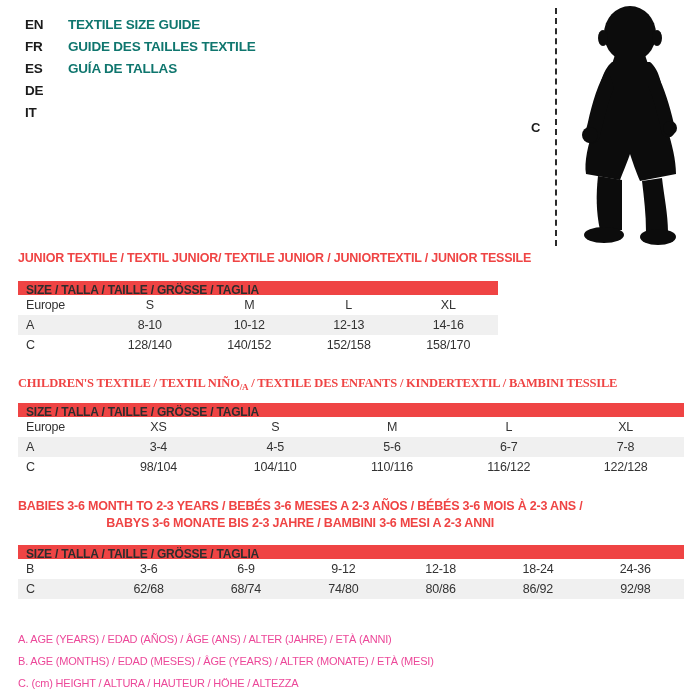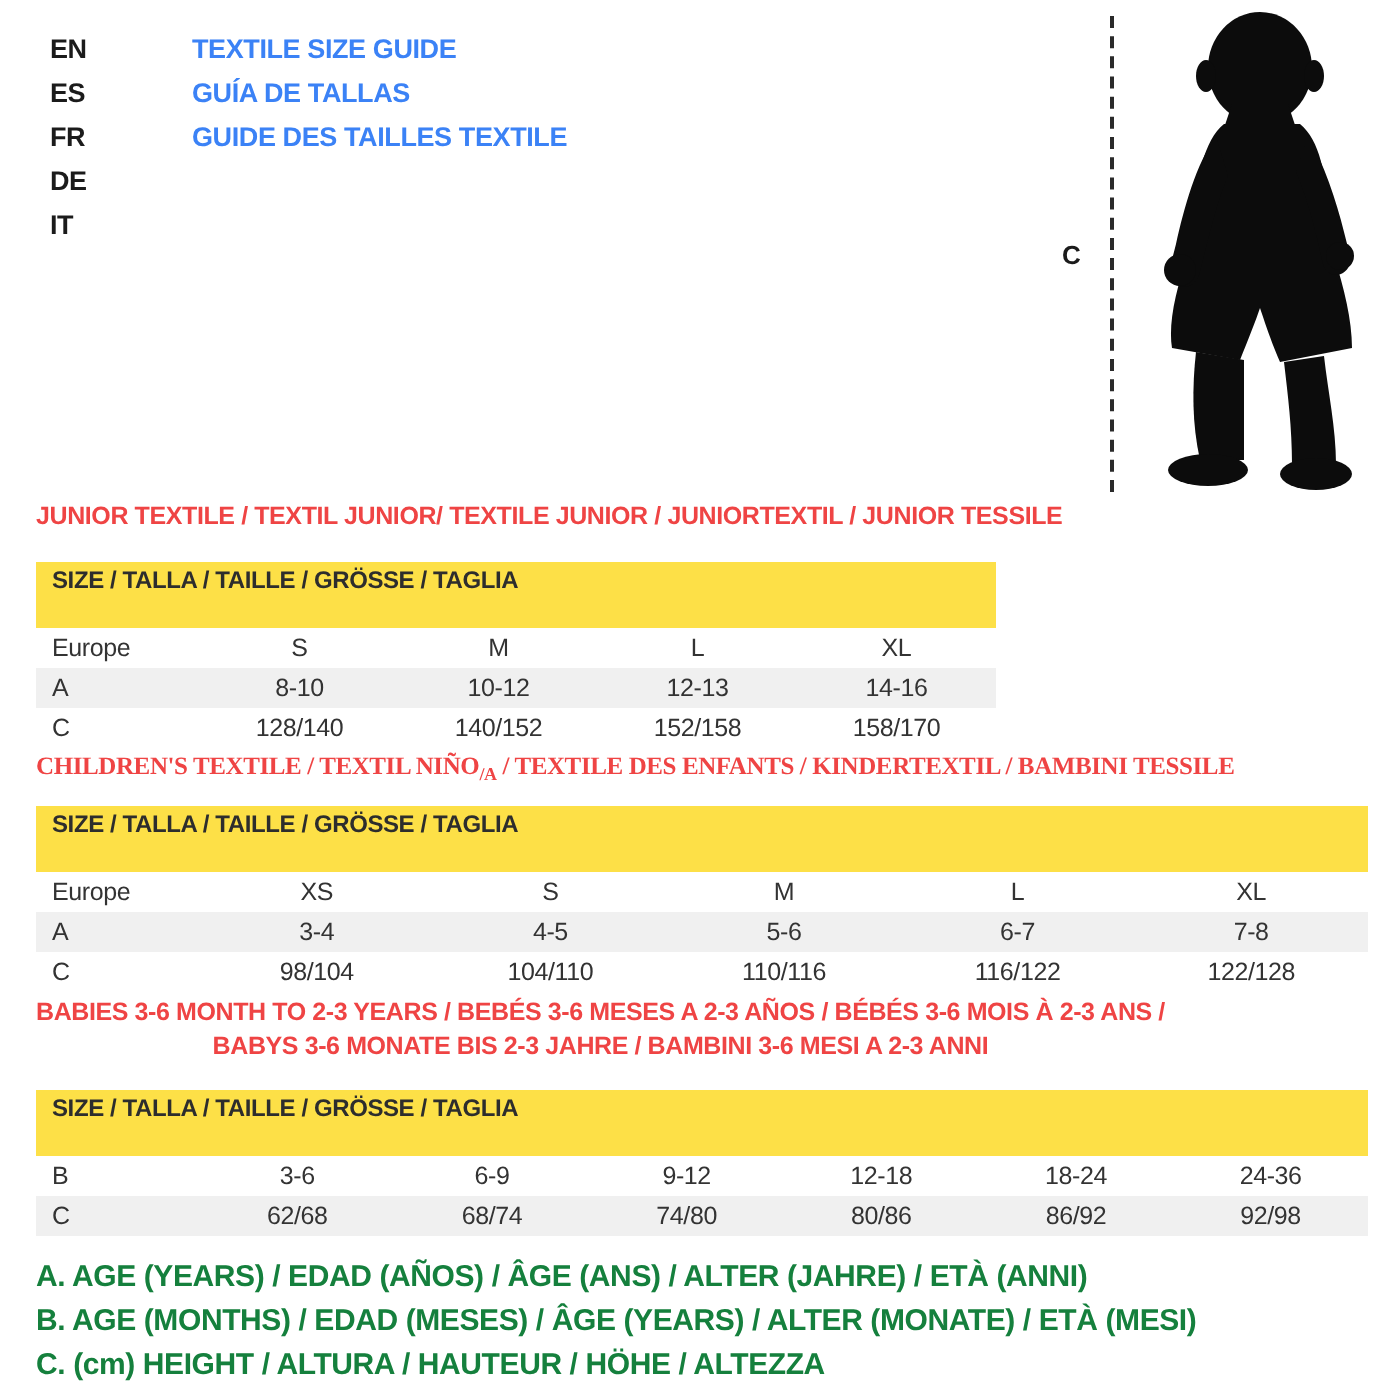--- a/index.html
+++ b/index.html
@@ -3,58 +3,58 @@
 <meta charset="utf-8">
 <style>
   html,body{margin:0;padding:0;}
   .page{
     position:relative;width:700px;height:700px;background:#ffffff;
     font-family:"Liberation Sans","DejaVu Sans",sans-serif;
     color:#1c1c1c;overflow:hidden;
   }
   
   .lang-block{position:absolute;left:25px;top:13px;}
-  .lang-row{display:flex;height:22px;align-items:center;gap:28px;}
+  .lang-row{display:flex;height:22px;align-items:center;}
   .lang-code{width:43px;font-weight:bold;font-size:13.5px;letter-spacing:-0.2px;color:#1b1b1b;}
-  .lang-label{font-weight:bold;font-size:13.5px;letter-spacing:-0.2px;color:#3b82f6;white-space:nowrap;}
+  .lang-label{font-weight:bold;font-size:13.5px;letter-spacing:-0.2px;color:#0f766e;white-space:nowrap;}
   
   .measure-line{position:absolute;left:555px;top:8px;height:238px;width:0;border-left:2px dashed #2a2a2a;}
   .measure-label{position:absolute;left:531px;top:120px;font-weight:bold;font-size:13px;color:#1b1b1b;}
   .baby-svg{position:absolute;left:564px;top:4px;}
   
   .sec-title{position:absolute;left:18px;font-weight:bold;font-size:12.5px;letter-spacing:-0.2px;color:#ef4444;white-space:nowrap;}
   .sec-title .subscript{font-size:9px;vertical-align:-3px;}
   .sec-title.two-line{line-height:17px;white-space:normal;text-align:center;}
   .tbl{position:absolute;left:18px;}
-  .band{height:33px;line-height:18px;background:#fde047;color:#2d2d2d;font-weight:bold;font-size:12px;padding-left:8px;letter-spacing:-0.2px;}
+  .band{height:14px;line-height:18px;background:#ef4444;color:#2d2d2d;font-weight:bold;font-size:12px;padding-left:8px;letter-spacing:-0.2px;}
   .trow{display:flex;height:20px;align-items:center;font-size:12.5px;color:#333;letter-spacing:-0.2px;}
   .trow.shaded{background:#f0f0f0;}
   .tlabel{width:82px;padding-left:8px;box-sizing:border-box;}
   .tcell{flex:1;text-align:center;}
   
   .notes{position:absolute;left:18px;top:628px;}
-  .note-line{height:22px;line-height:22px;font-weight:bold;font-size:15px;letter-spacing:-0.2px;color:#15803d;white-space:nowrap;}
+  .note-line{height:22px;line-height:22px;font-weight:normal;font-size:11px;letter-spacing:-0.2px;color:#ec4899;white-space:nowrap;}
 </style>
 </head>
 <body>
 
 <div class="page">
 
   <div class="lang-block">
     <div class="lang-row">
       <span class="lang-code">EN</span>
       <span class="lang-label">TEXTILE SIZE GUIDE</span>
     </div>
     <div class="lang-row">
+      <span class="lang-code">FR</span>
+      <span class="lang-label">GUIDE DES TAILLES TEXTILE</span>
+    </div>
+    <div class="lang-row">
       <span class="lang-code">ES</span>
       <span class="lang-label">GUÍA DE TALLAS</span>
-    </div>
-    <div class="lang-row">
-      <span class="lang-code">FR</span>
-      <span class="lang-label">GUIDE DES TAILLES TEXTILE</span>
     </div>
     <div class="lang-row">
       <span class="lang-code">DE</span>
     </div>
     <div class="lang-row">
       <span class="lang-code">IT</span>
     </div>
   </div>
 
   <div class="measure-line"></div>

